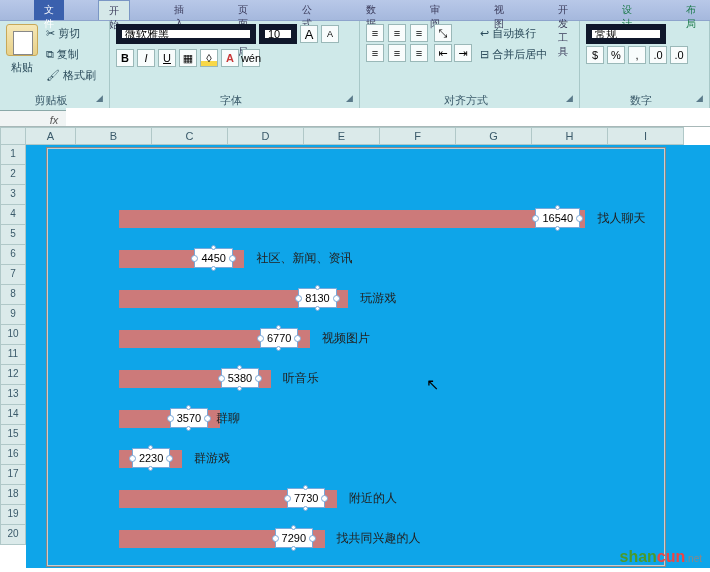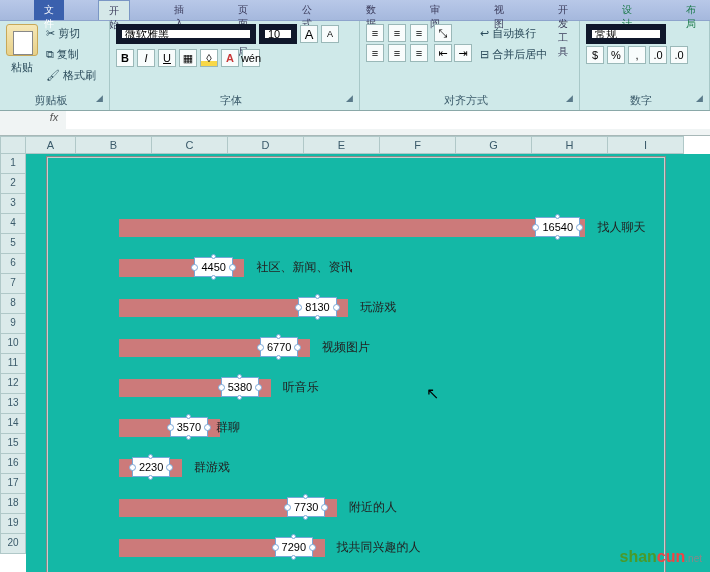--- a/index.html
+++ b/index.html
@@ -17,33 +17,33 @@
 .btn { display: inline-flex; align-items: center; gap: 3px; padding: 2px 4px; font-size: 11px; color: #2a4a5a; }
 .vcol { display: flex; flex-direction: column; gap: 2px; }
 .paste-big { width: 32px; height: 32px; background: linear-gradient(#f5e8b8,#e8d088); border: 1px solid #c8a858; border-radius: 3px; position: relative; }
 .paste-big::after { content: ""; position: absolute; top: 6px; left: 6px; width: 18px; height: 22px; background: #fff; border: 1px solid #888; }
 .font-row { display: flex; gap: 3px; align-items: center; margin-bottom: 3px; }
 .font-sel { border: 6px solid #0f172a; background: #fff; font-size: 11px; padding: 1px 3px; height: 20px; }
 .font-sel.name { width: 140px; }
 .font-sel.size { width: 38px; }
 .sq { width: 18px; height: 18px; border: 1px solid #9ab8b8; background: #f8fcfc; display: inline-flex; align-items: center; justify-content: center; font-size: 11px; }
 .align-grid { display: grid; grid-template-columns: repeat(3,20px); gap: 2px; }
-.formula-bar { display: flex; height: 25px; border-bottom: 1px solid #a8b8b8; background: #f0f4f4; align-items: flex-start; }
+.formula-bar { display: flex; height: 16px; border-bottom: 1px solid #a8b8b8; background: #f0f4f4; align-items: flex-end; }
 .formula-bar .namebox { width: 42px; border-right: 1px solid #b8c8c8; text-align: center; font-size: 10px; }
 .formula-bar .fx { width: 24px; text-align: center; font-style: italic; color: #555; }
 .formula-bar input { flex: 1; border: none; background: #fff; height: 18px; font-size: 11px; padding: 0 4px; }
 .sheet { display: flex; height: calc(572px - 21px - 90px - 20px); }
 .corner { width: 26px; height: 18px; background: #dbeaea; border: 1px solid #b0c8c8; }
 .grid-wrap { display: flex; flex-direction: column; flex: 1; }
 .colhdrs { display: flex; height: 18px; }
 .colhdr { background: #dbeaea; border: 1px solid #b0c8c8; border-left: none; text-align: center; font-size: 11px; color: #3a5a6a; line-height: 16px; }
 .rows { display: flex; flex: 1; }
 .rowhdrs { display: flex; flex-direction: column; width: 26px; }
 .rowhdr { height: 20px; background: #dbeaea; border: 1px solid #b0c8c8; border-top: none; text-align: center; font-size: 10px; color: #3a5a6a; line-height: 18px; }
-.canvas { flex: 1; position: relative; background: #14b8a6; }
+.canvas { flex: 1; position: relative; background: #0ea5e9; }
 .chart-frame { position: absolute; left: 20px; top: 2px; width: 620px; height: 420px; border: 1px solid #888; box-shadow: 0 0 0 1px #ccc inset; }
 .chart-inner { position: absolute; left: 72px; top: 58px; width: 540px; }
 .bar-row { position: relative; height: 26px; margin-bottom: 14px; }
 .bar { position: absolute; left: 0; top: 4px; height: 18px; background: #cc7a7a; }
 .dlabel { position: absolute; top: 2px; height: 20px; border: 1px solid #7aa8d8; background: #fff; font-size: 11px; padding: 2px 6px; line-height: 14px; }
 .dlabel::before, .dlabel::after { content: ""; position: absolute; width: 5px; height: 5px; background: #fff; border: 1px solid #7aa8d8; border-radius: 50%; }
 .dlabel::before { left: -4px; top: 6px; }
 .dlabel::after { right: -4px; top: 6px; }
 .dlabel .h { position: absolute; width: 5px; height: 5px; background: #fff; border: 1px solid #7aa8d8; border-radius: 50%; left: 50%; margin-left: -3px; }
 .dlabel .h.t { top: -4px; } .dlabel .h.b { bottom: -4px; }

